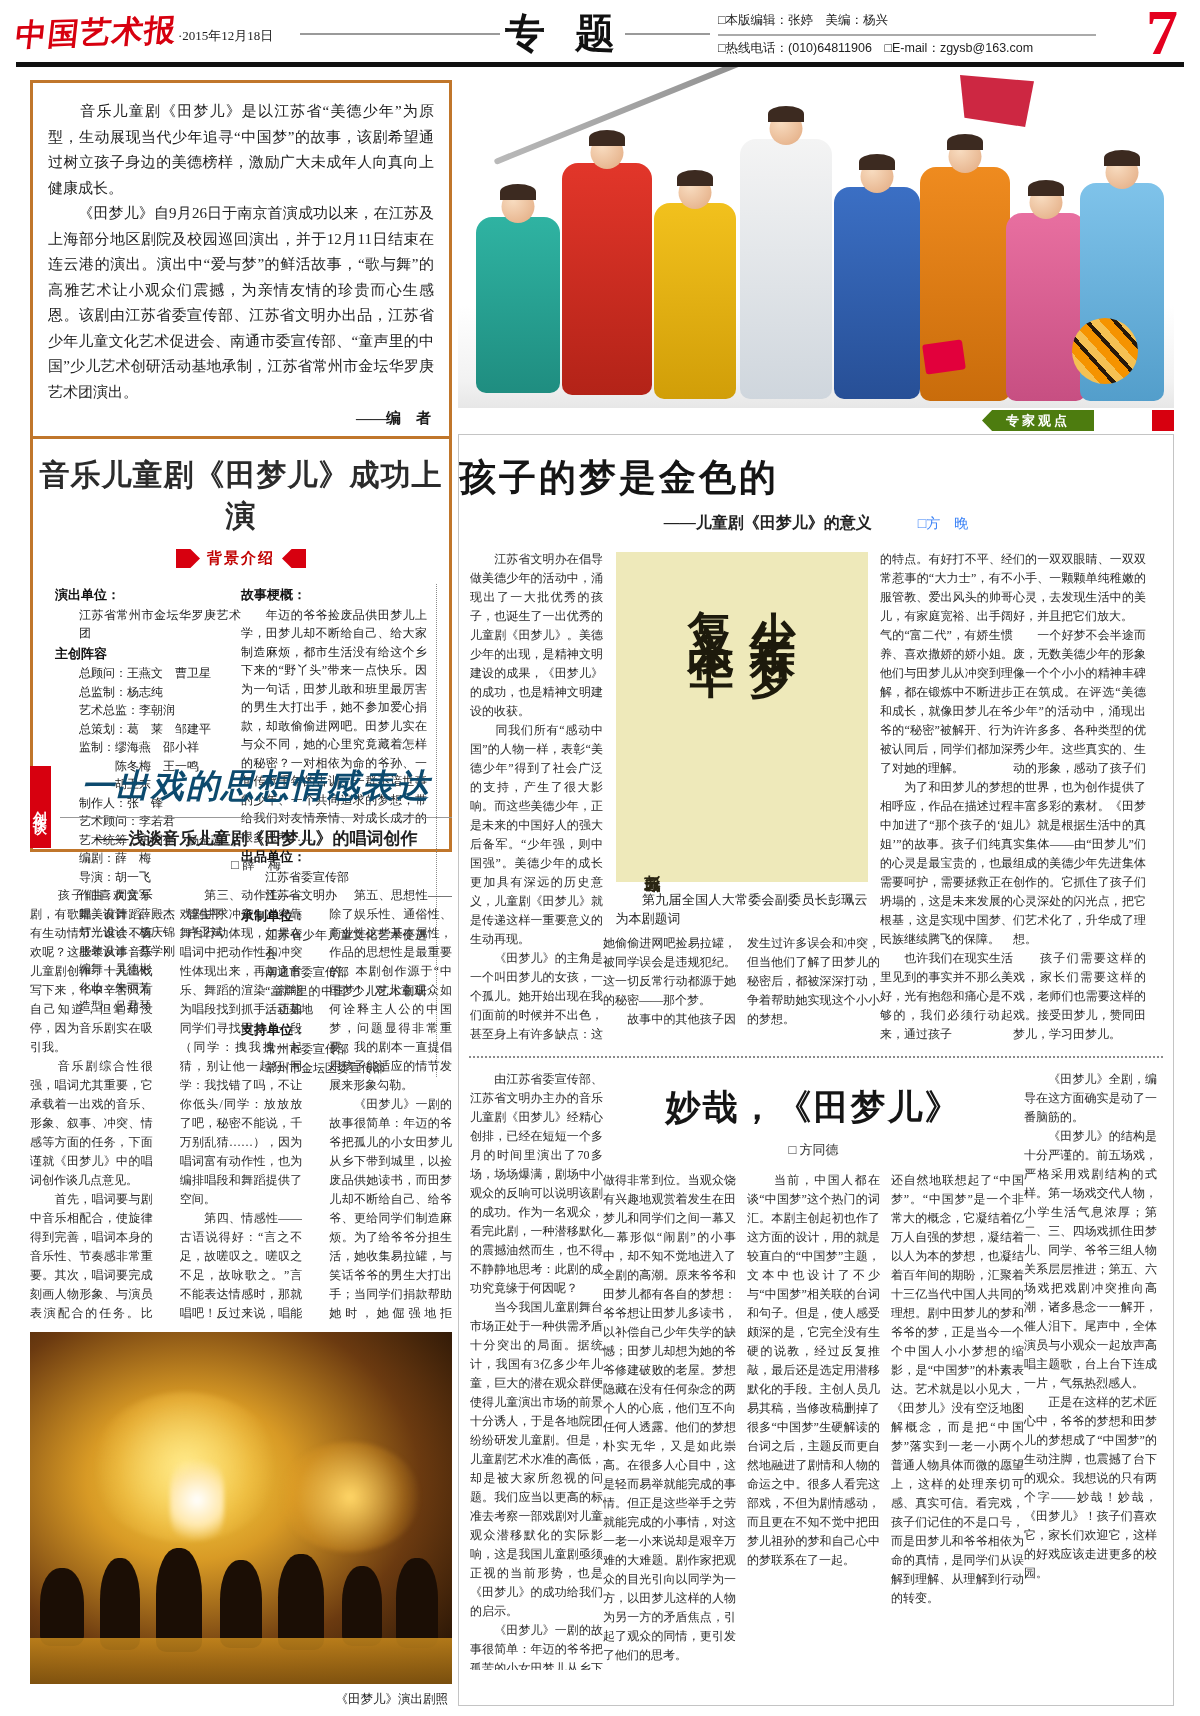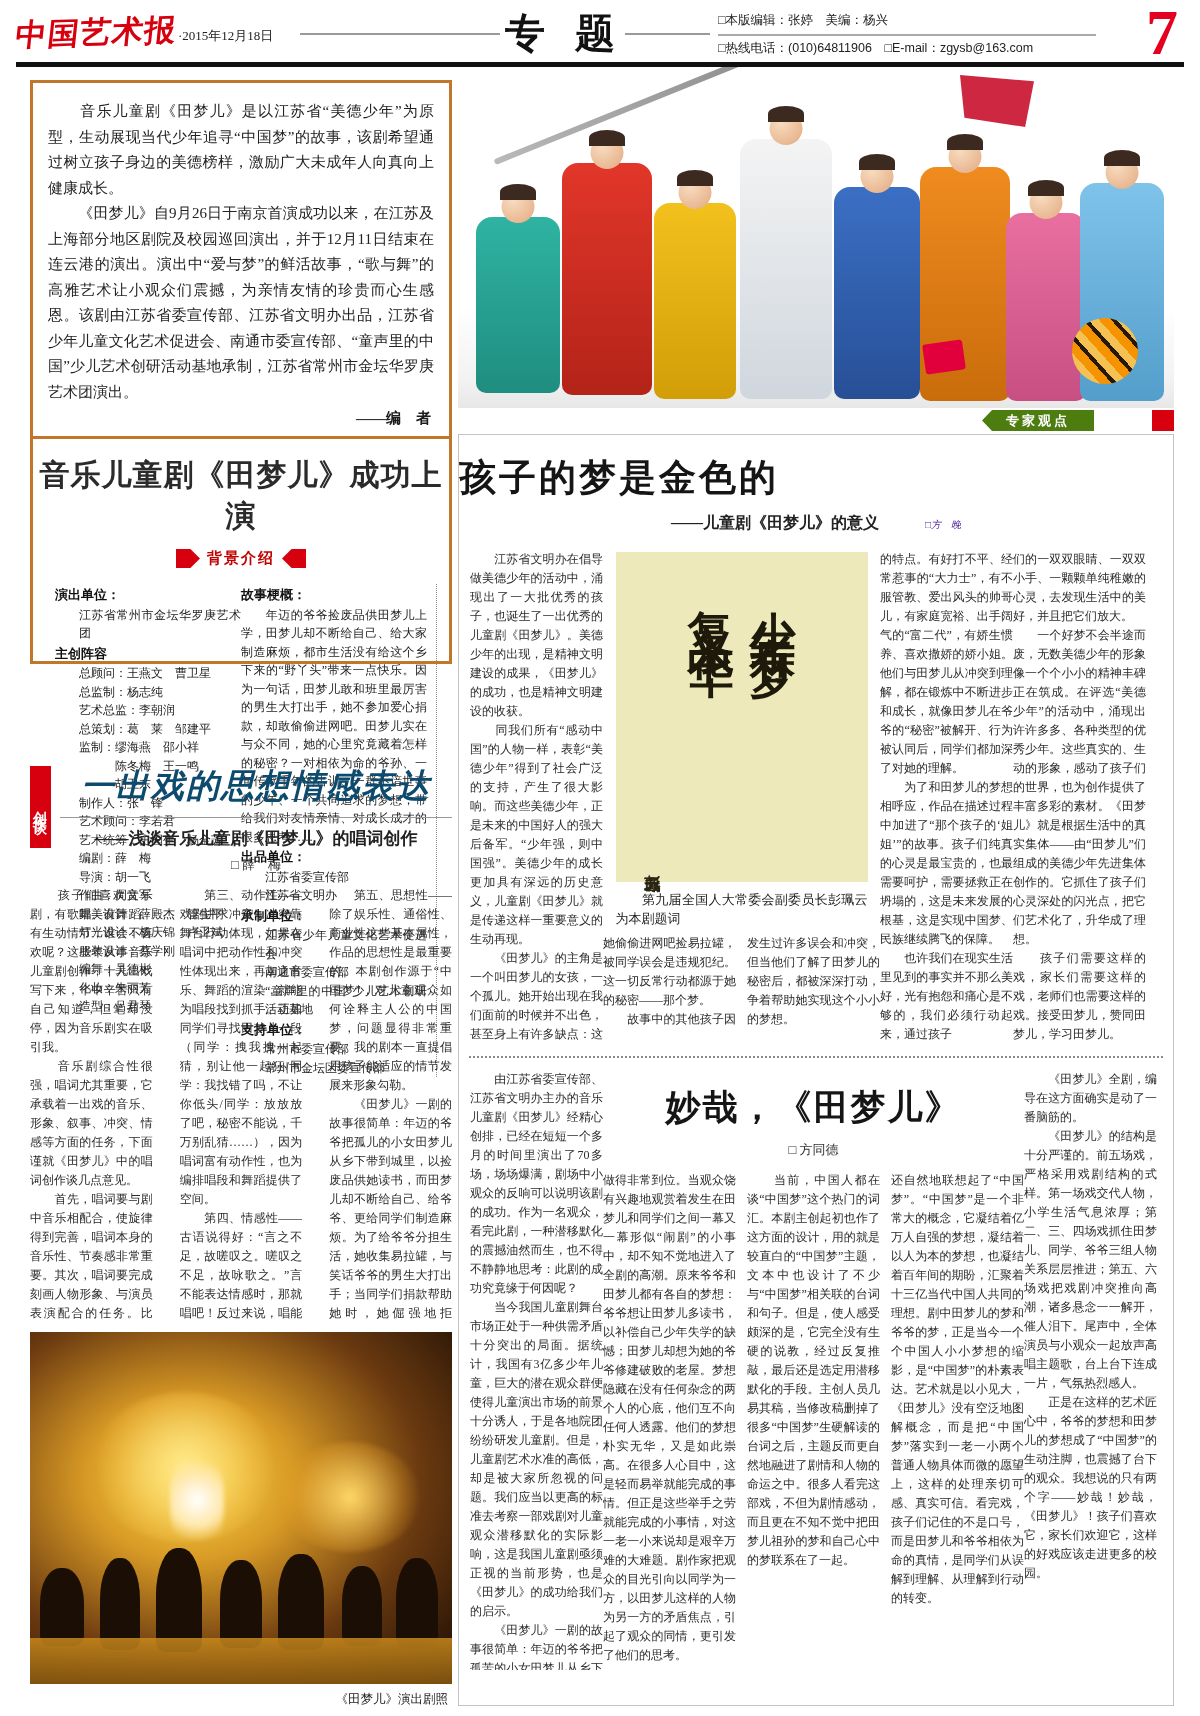--- a/index.html
+++ b/index.html
@@ -18,21 +18,21 @@
                    font-size:40px; font-weight:bold; letter-spacing:10px; color:#111; }
   .editors { position:absolute; left:718px; top:12px; width:378px;
              font-size:12.5px; color:#222; font-family:"Liberation Sans","DejaVu Sans",sans-serif; }
   .editors .l1 { padding-bottom:4px; }
   .ed-sep { height:2px; background:#aaa; margin:1px 0 4px; }
   .pageno { position:absolute; right:22px; top:-4px; font-size:64px; font-weight:bold;
             color:#e4001f; font-family:"Liberation Serif","DejaVu Serif",serif; }
   .black-rule { position:absolute; left:16px; top:62px; width:1168px; height:5px; background:#101010; }
 
   
-  .orange-box { position:absolute; left:30px; top:80px; width:422px; height:584px;
+  .orange-box { position:absolute; left:30px; top:80px; width:422px; height:772px;
                 border:3px solid #c0762b; background:#fff; }
   .intro { padding:16px 15px 4px; font-size:15px; line-height:25.5px; text-align:justify;
            color:#222; white-space:pre-line; }
   .signoff { text-align:right; padding:0 18px 8px; font-weight:bold; font-size:15px; }
   .orange-hr { height:3px; background:#c0762b; }
   .lead-title { text-align:center; font-family:"Liberation Sans","DejaVu Sans",sans-serif;
                 font-weight:900; font-size:30px; color:#2b2b2b; padding:16px 0 12px; letter-spacing:1px; }
   .badge-row { display:flex; justify-content:center; align-items:center; gap:7px; padding-bottom:10px; }
   .badge-chev { width:24px; height:19px; background:#d7000f; }
   .chev-l { clip-path:polygon(0 0,60% 0,100% 50%,60% 100%,0 100%); }
@@ -94,21 +94,21 @@
                   font-family:"Liberation Sans","DejaVu Sans",sans-serif; font-weight:bold; font-size:13px;
                   letter-spacing:3px; clip-path:polygon(9% 0,100% 0,100% 100%,9% 100%,0 50%); }
   .expert-badge-square { position:absolute; left:1152px; top:410px; width:22px; height:21px; background:#d7000f; }
 
   .right-box { position:absolute; left:458px; top:434px; width:716px; height:1272px;
                border:1px solid #c4c4c4; background:#fff; }
   .exp-title { text-align:left; font-size:37px; font-weight:bold; letter-spacing:3px;
                padding-top:18px; color:#151515; }
   .exp-subrow { display:flex; justify-content:center; align-items:baseline; gap:46px; padding-top:10px; }
   .exp-sub { font-size:16px; font-weight:bold; color:#222; }
-  .exp-byline { font-size:10px; color:#4c1d95;font-style:italic; }
+  .exp-byline { font-size:14px; color:#3b82f6; }
   .exp-body { display:flex; margin:16px 11px 0; height:492px; overflow:hidden; }
   .xcol { width:133px; font-size:12px; line-height:19px; text-align:justify; color:#2a2a2a;
           white-space:pre-line; overflow:hidden; }
   .xgroup { width:277px; }
   .callig { position:relative; width:252px; height:330px; margin:2px auto 0; background:#eee9ba;
             display:flex; justify-content:center; padding:22px 10px 10px; }
   .callig-col { writing-mode:vertical-rl; text-orientation:upright; font-weight:bold;
                 font-size:46px; letter-spacing:14px; color:#1d1a0c; line-height:1.35;
                 font-family:"Liberation Serif","DejaVu Serif",serif; }
   .callig-sign { position:absolute; left:26px; bottom:14px; writing-mode:vertical-rl;

